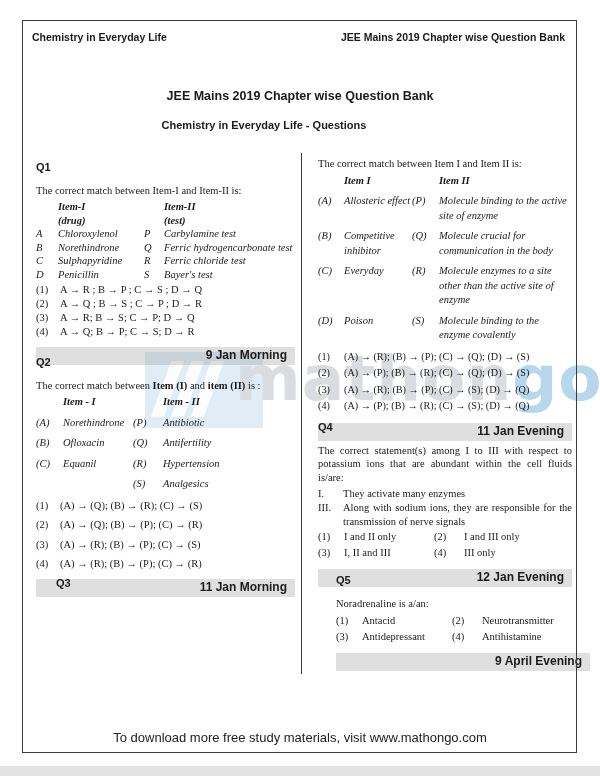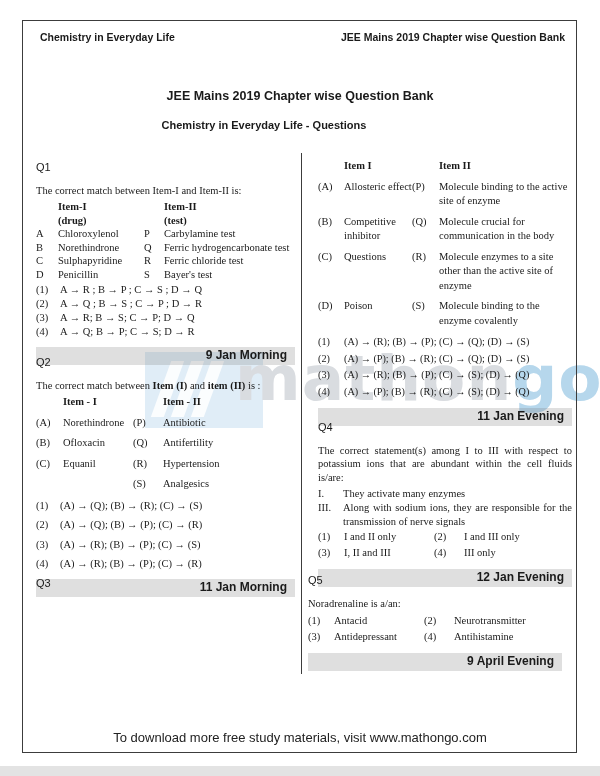--- a/index.html
+++ b/index.html
@@ -5,41 +5,41 @@
   html,body{margin:0;padding:0;}
   body{width:600px;height:776px;position:relative;background:#ffffff;
        font-family:"Liberation Serif",serif;color:#1a1a1a;overflow:hidden;}
   .sans{font-family:"Liberation Sans",sans-serif;}
   .b{font-weight:bold;}
 
   #border{position:absolute;left:22px;top:20px;width:553px;height:731px;
           border:1.5px solid #3c3c3c;z-index:2;pointer-events:none;}
   #bottom-strip{position:absolute;left:0;top:766px;width:600px;height:10px;background:#e3e3e3;}
 
-  #hl{position:absolute;left:40px;top:31px;font-size:10.5px;z-index:1;}
+  #hl{position:absolute;left:32px;top:31px;font-size:10.5px;z-index:1;}
   #hr{position:absolute;right:35px;top:31px;font-size:10.5px;z-index:1;}
   #title{position:absolute;left:0;width:600px;top:89px;text-align:center;font-size:12.5px;z-index:1;}
   #subtitle{position:absolute;left:0;width:528px;top:119px;text-align:center;font-size:11px;z-index:1;}
 
   #divider{position:absolute;left:301px;top:153px;height:521px;width:0;
            border-left:1.5px solid #3c3c3c;z-index:1;}
 
   .qblock{position:absolute;z-index:1;font-size:10.5px;line-height:13.5px;}
   #q1{left:36px;top:161px;width:259px;}
   #q2{left:36px;top:356px;width:259px;}
-  #q3l{left:36px;top:577px;width:259px;}
+  #q3l{left:36px;top:577px;width:259px;padding-left:20px;}
   #q3{left:318px;top:157px;width:254px;}
   #q4{left:318px;top:421px;width:254px;}
-  #q5{left:308px;top:574px;width:254px;}
-
-  .qlabel{font-family:"Liberation Sans",sans-serif;font-weight:normal;font-size:11px;margin-bottom:9px;}
+  #q5{left:336px;top:574px;width:254px;}
+
+  .qlabel{font-family:"Liberation Sans",sans-serif;font-weight:bold;font-size:11px;margin-bottom:9px;}
   .intro{margin-bottom:3px;}
   .just{text-align:justify;}
 
-  .match{display:grid;}
+  .match{display:grid;font-style:italic;}
   #q1 .match{grid-template-columns:22px 86px 20px 1fr;}
   #q2 .match{grid-template-columns:27px 70px 30px 1fr;row-gap:7px;margin-top:3px;}
   #q3 .match{grid-template-columns:26px 68px 27px 1fr;row-gap:6px;line-height:14.5px;margin-top:2px;}
 
   .optrow{display:grid;grid-template-columns:24px 1fr;}
   #q1 .opts{margin-top:2px;line-height:14px;}
   #q2 .opts{margin-top:8px;}
   #q2 .optrow{margin-bottom:6px;}
   #q3 .opts{margin-top:6px;}
   #q3 .optrow{grid-template-columns:26px 1fr;line-height:16.5px;white-space:nowrap;font-size:10.2px;}
@@ -187,38 +187,39 @@
     </div>
   </div>
   <div class="badge">11 Jan Morning</div>
 </div>
 
 <div id="q3l" class="qblock">
   <div class="qlabel">Q3</div>
 </div>
 
 <div id="q3" class="qblock">
+  <div class="intro">The correct match between Item I and Item II is:</div>
   <div class="match">
     <span></span>
     <span class="b">Item I</span>
     <span></span>
     <span class="b">Item II</span>
 
     <span>(A)</span>
     <span>Allosteric effect</span>
     <span>(P)</span>
     <span>Molecule binding to the active site of enzyme</span>
 
     <span>(B)</span>
     <span>Competitive inhibitor</span>
     <span>(Q)</span>
     <span>Molecule crucial for communication in the body</span>
 
     <span>(C)</span>
-    <span>Questions</span>
+    <span>Everyday</span>
     <span>(R)</span>
     <span>Molecule enzymes to a site other than the active site of enzyme</span>
 
     <span>(D)</span>
     <span>Poison</span>
     <span>(S)</span>
     <span>Molecule binding to the enzyme covalently</span>
   </div>
   <div class="opts">
     <div class="optrow">

